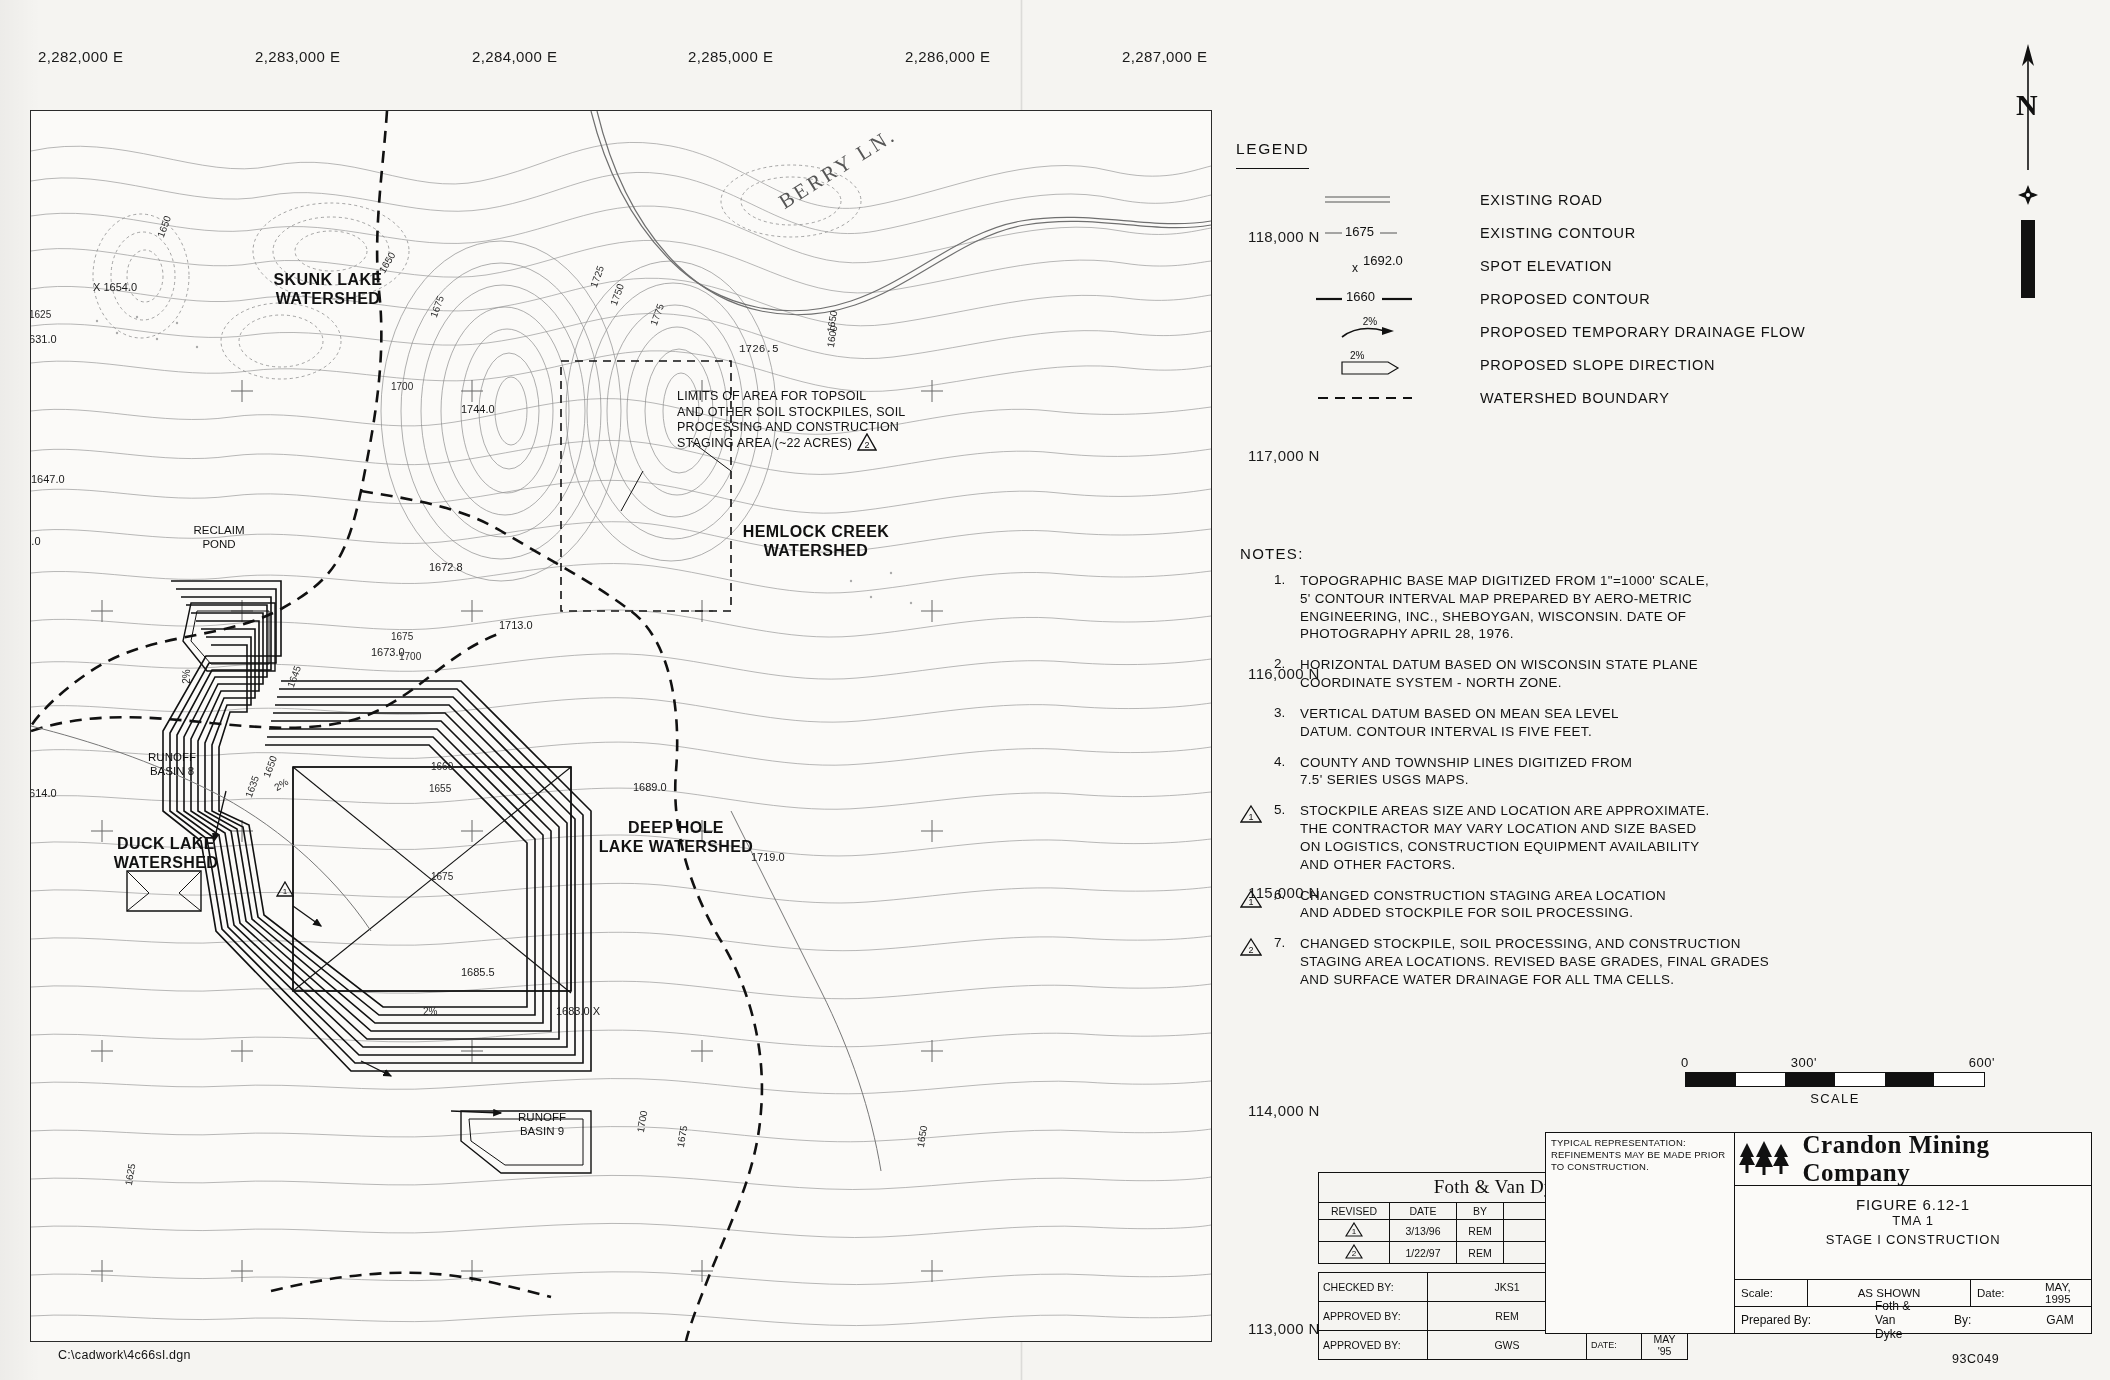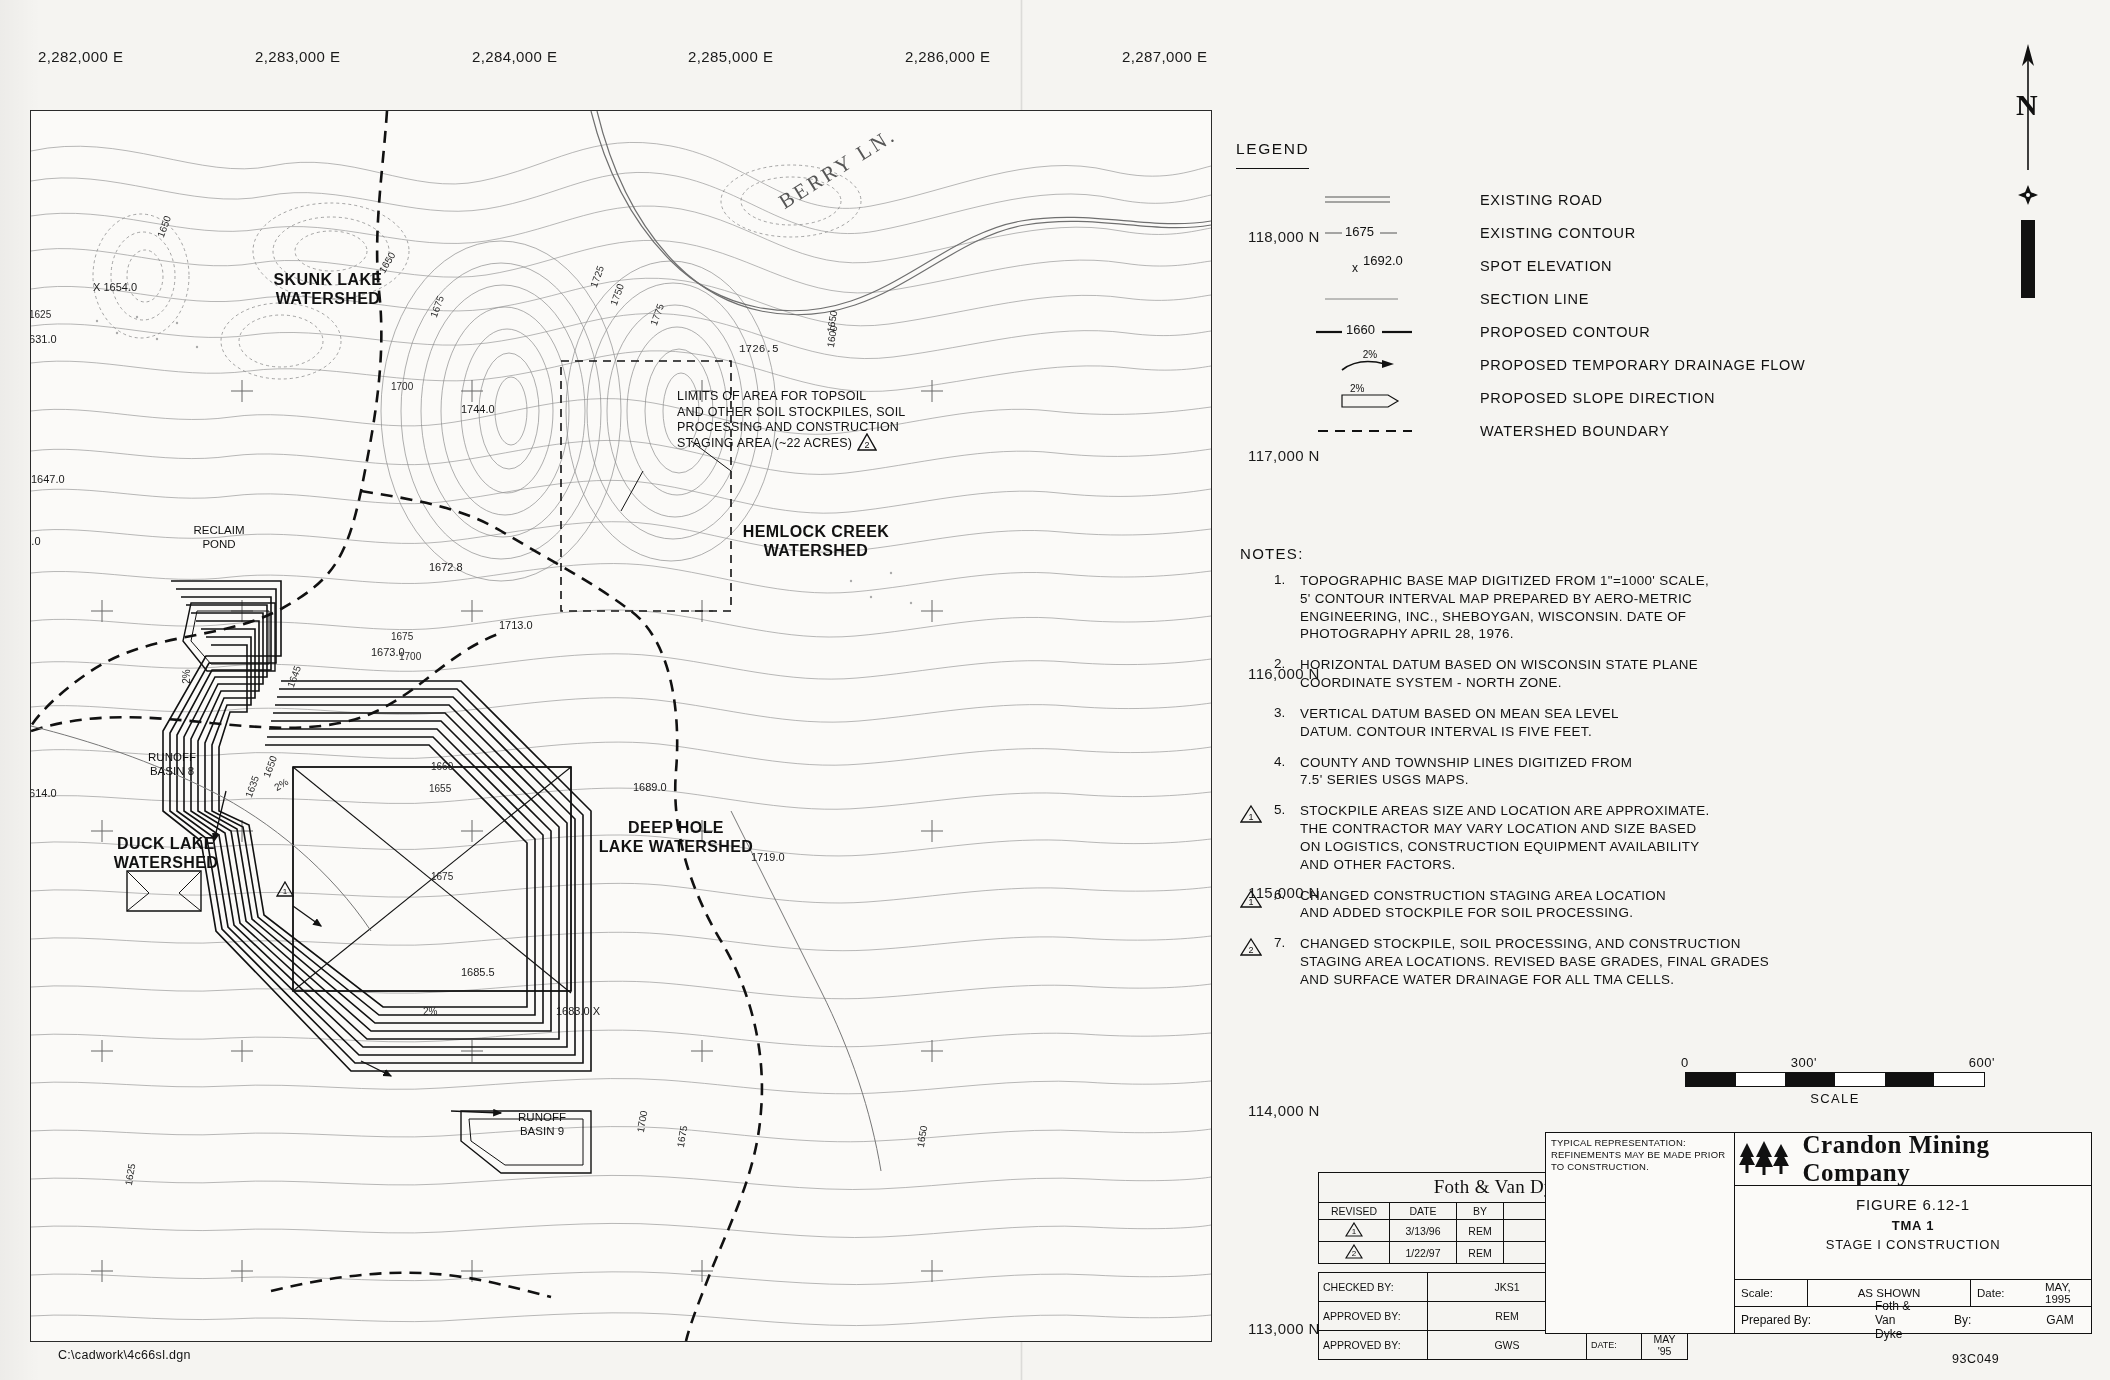--- a/index.html
+++ b/index.html
@@ -161,21 +161,21 @@
   .tb-right { flex: 1; display: flex; flex-direction: column; }
   .tb-company {
     border-bottom: 1.5px solid #111;
     height: 52px; display: flex; align-items: center; justify-content: center; gap: 12px;
   }
   .tb-company-name {
     font-family: "Liberation Serif", serif;
     font-size: 25px; font-weight: bold; letter-spacing: 0.5px;
   }
   .tb-figure { text-align: center; font-size: 15px; padding-top: 10px; letter-spacing: 0.8px;}
-  .tb-sub { text-align: center; font-size: 13px; letter-spacing: 0.8px; margin-top: 5px; font-weight: bold;}
+  .tb-sub { text-align: center; font-size: 13px; letter-spacing: 0.8px; }
   .tb-sub2 { text-align: center; font-size: 13px; letter-spacing: 0.8px; margin-top: 4px;}
   .tb-meta {
     margin-top: auto; border-top: 1.2px solid #111; display: flex; height: 26px; font-size: 11.5px;
   }
   .tb-meta div { display: flex; align-items: center; padding: 0 6px; }
   .tb-meta .sep { border-left: 1.2px solid #111; }
   .tb-meta2 {
     border-top: 1.2px solid #111; display: flex; height: 26px; font-size: 12px; gap: 32px;
   }
 
@@ -538,28 +538,20 @@
       </div>
 
       <div class="legend-row">
         <div class="legend-sym">
           <span style="position:absolute; left:122px; top:10px; font-size:12px;">x</span>
           <span style="position:absolute; left:133px; top:2px; font-size:13px;">1692.0</span>
         </div>
         <div class="legend-text">SPOT ELEVATION</div>
       </div>
 
-      <div class="legend-row">
-        <div class="legend-sym">
-          <svg width="250" height="30">
-              <line x1="95" y1="15" x2="168" y2="15" stroke="#777" stroke-width="0.9"></line>
-            </svg>
-        </div>
-        <div class="legend-text">SECTION LINE</div>
-      </div>
 
       <div class="legend-row">
         <div class="legend-sym">
           <svg width="250" height="30">
             <line x1="86" y1="15" x2="112" y2="15" stroke="#111" stroke-width="2.2"></line>
             <line x1="152" y1="15" x2="182" y2="15" stroke="#111" stroke-width="2.2"></line>
           </svg>
           <span style="position:absolute; left:116px; top:5px; font-size:13px;">1660</span>
         </div>
         <div class="legend-text">PROPOSED CONTOUR</div>

